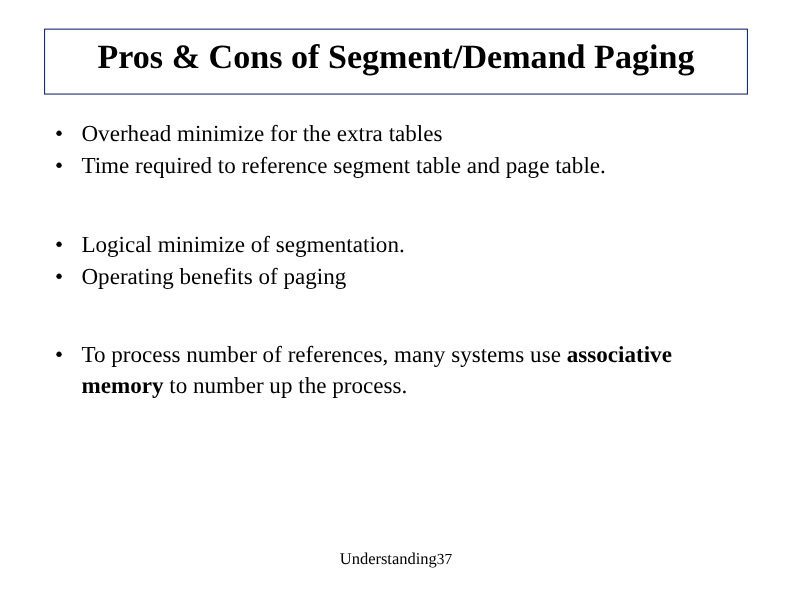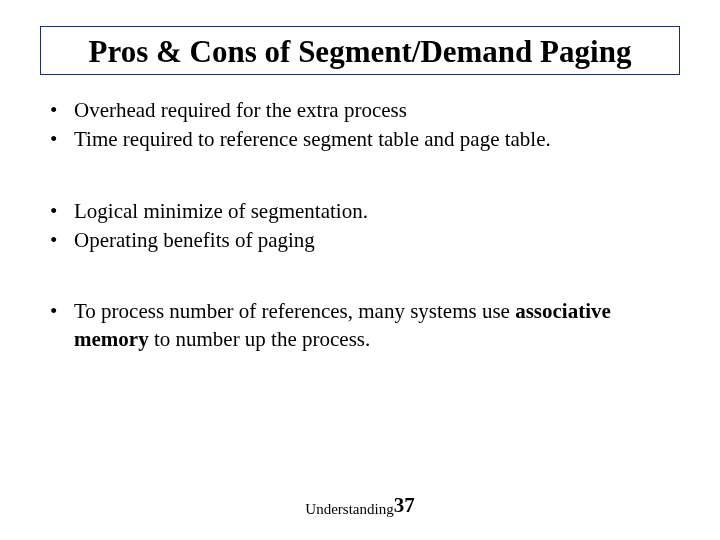--- a/index.html
+++ b/index.html
@@ -11,21 +11,21 @@
       width: 720px;
       height: 540px;
       background: #ffffff;
       font-family: "Times New Roman", Times, serif;
       color: #000000;
       position: relative;
     }
     .title-box {
       margin: 26px 40px 0 40px;
       border: 1px solid #1a2e6b;
-      padding: 6px 10px 4px 10px;
+      padding: 6px 10px 15px 10px;
       text-align: center;
     }
     .title-text {
       font-size: 31px;
       font-weight: bold;
       line-height: 1.2;
     }
     .content {
       margin: 22px 48px 0 48px;
     }
@@ -57,40 +57,39 @@
       justify-content: center;
       align-items: flex-end;
       font-size: 15px;
       color: #000000;
     }
     .footer-left {
       max-width: 140px;
       line-height: 1.2;
     }
     .footer-right {
-      font-size: 21px;
-      font-weight: bold;
+      font-size: 14px;
     }
     .bold {
       font-weight: bold;
     }
   </style>
 </head>
 <body>
 
 <div class="title-box">
   <div class="title-text">Pros &amp; Cons of Segment/Demand Paging</div>
 </div>
 
 <div class="content">
 
   <div class="bullet-group">
     <div class="bullet-item">
       <span class="bullet-marker">•</span>
-      <span class="bullet-text">Overhead required for the extra process</span>
+      <span class="bullet-text">Overhead minimize for the extra tables</span>
     </div>
     <div class="bullet-item">
       <span class="bullet-marker">•</span>
       <span class="bullet-text">Time required to reference segment table and page table.</span>
     </div>
   </div>
 
   <div class="bullet-group">
     <div class="bullet-item">
       <span class="bullet-marker">•</span>

